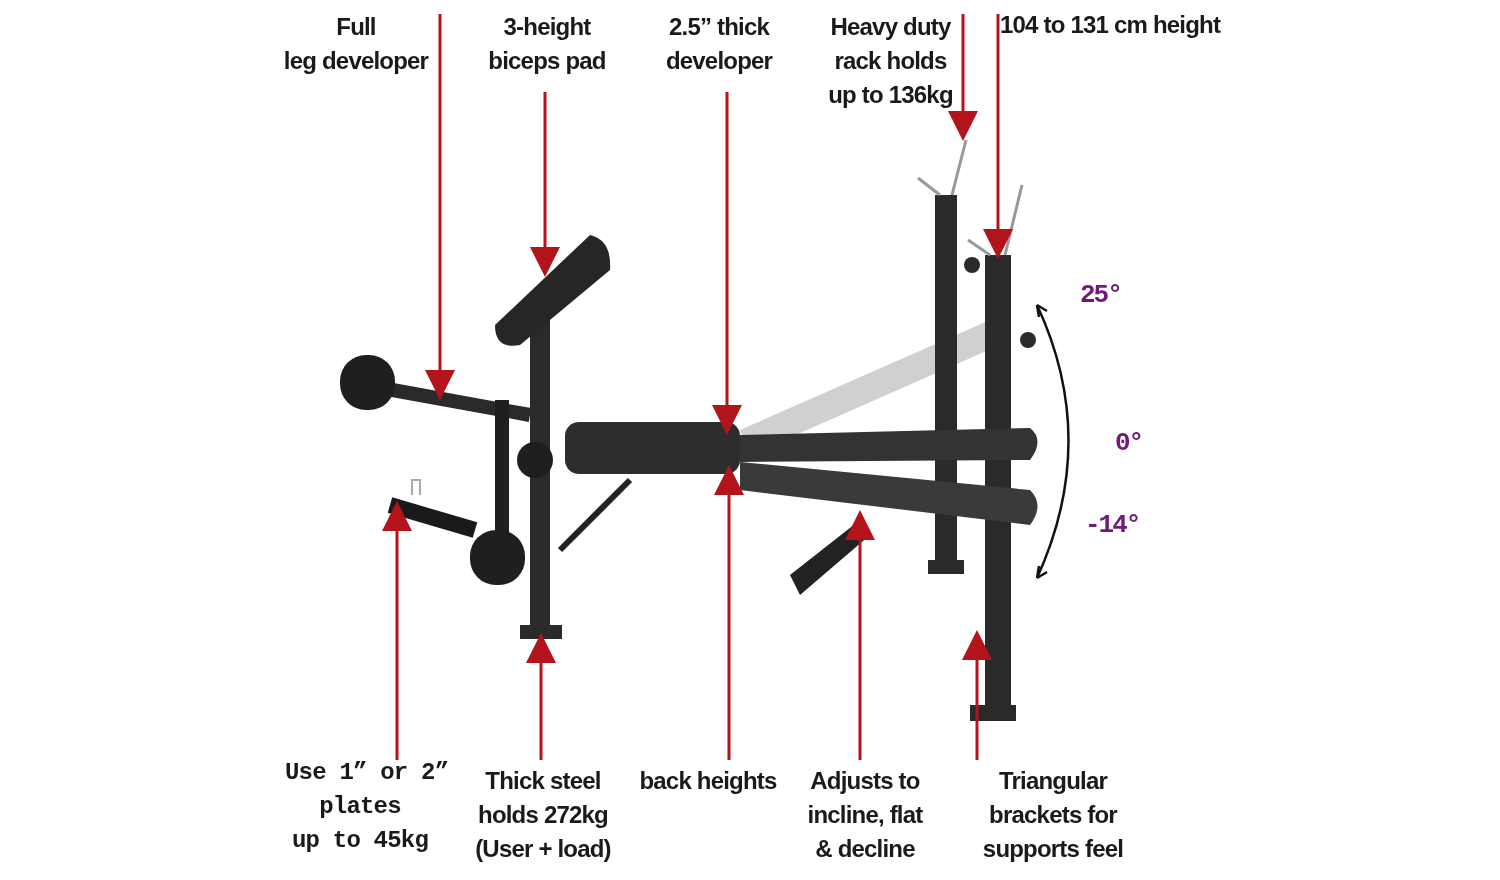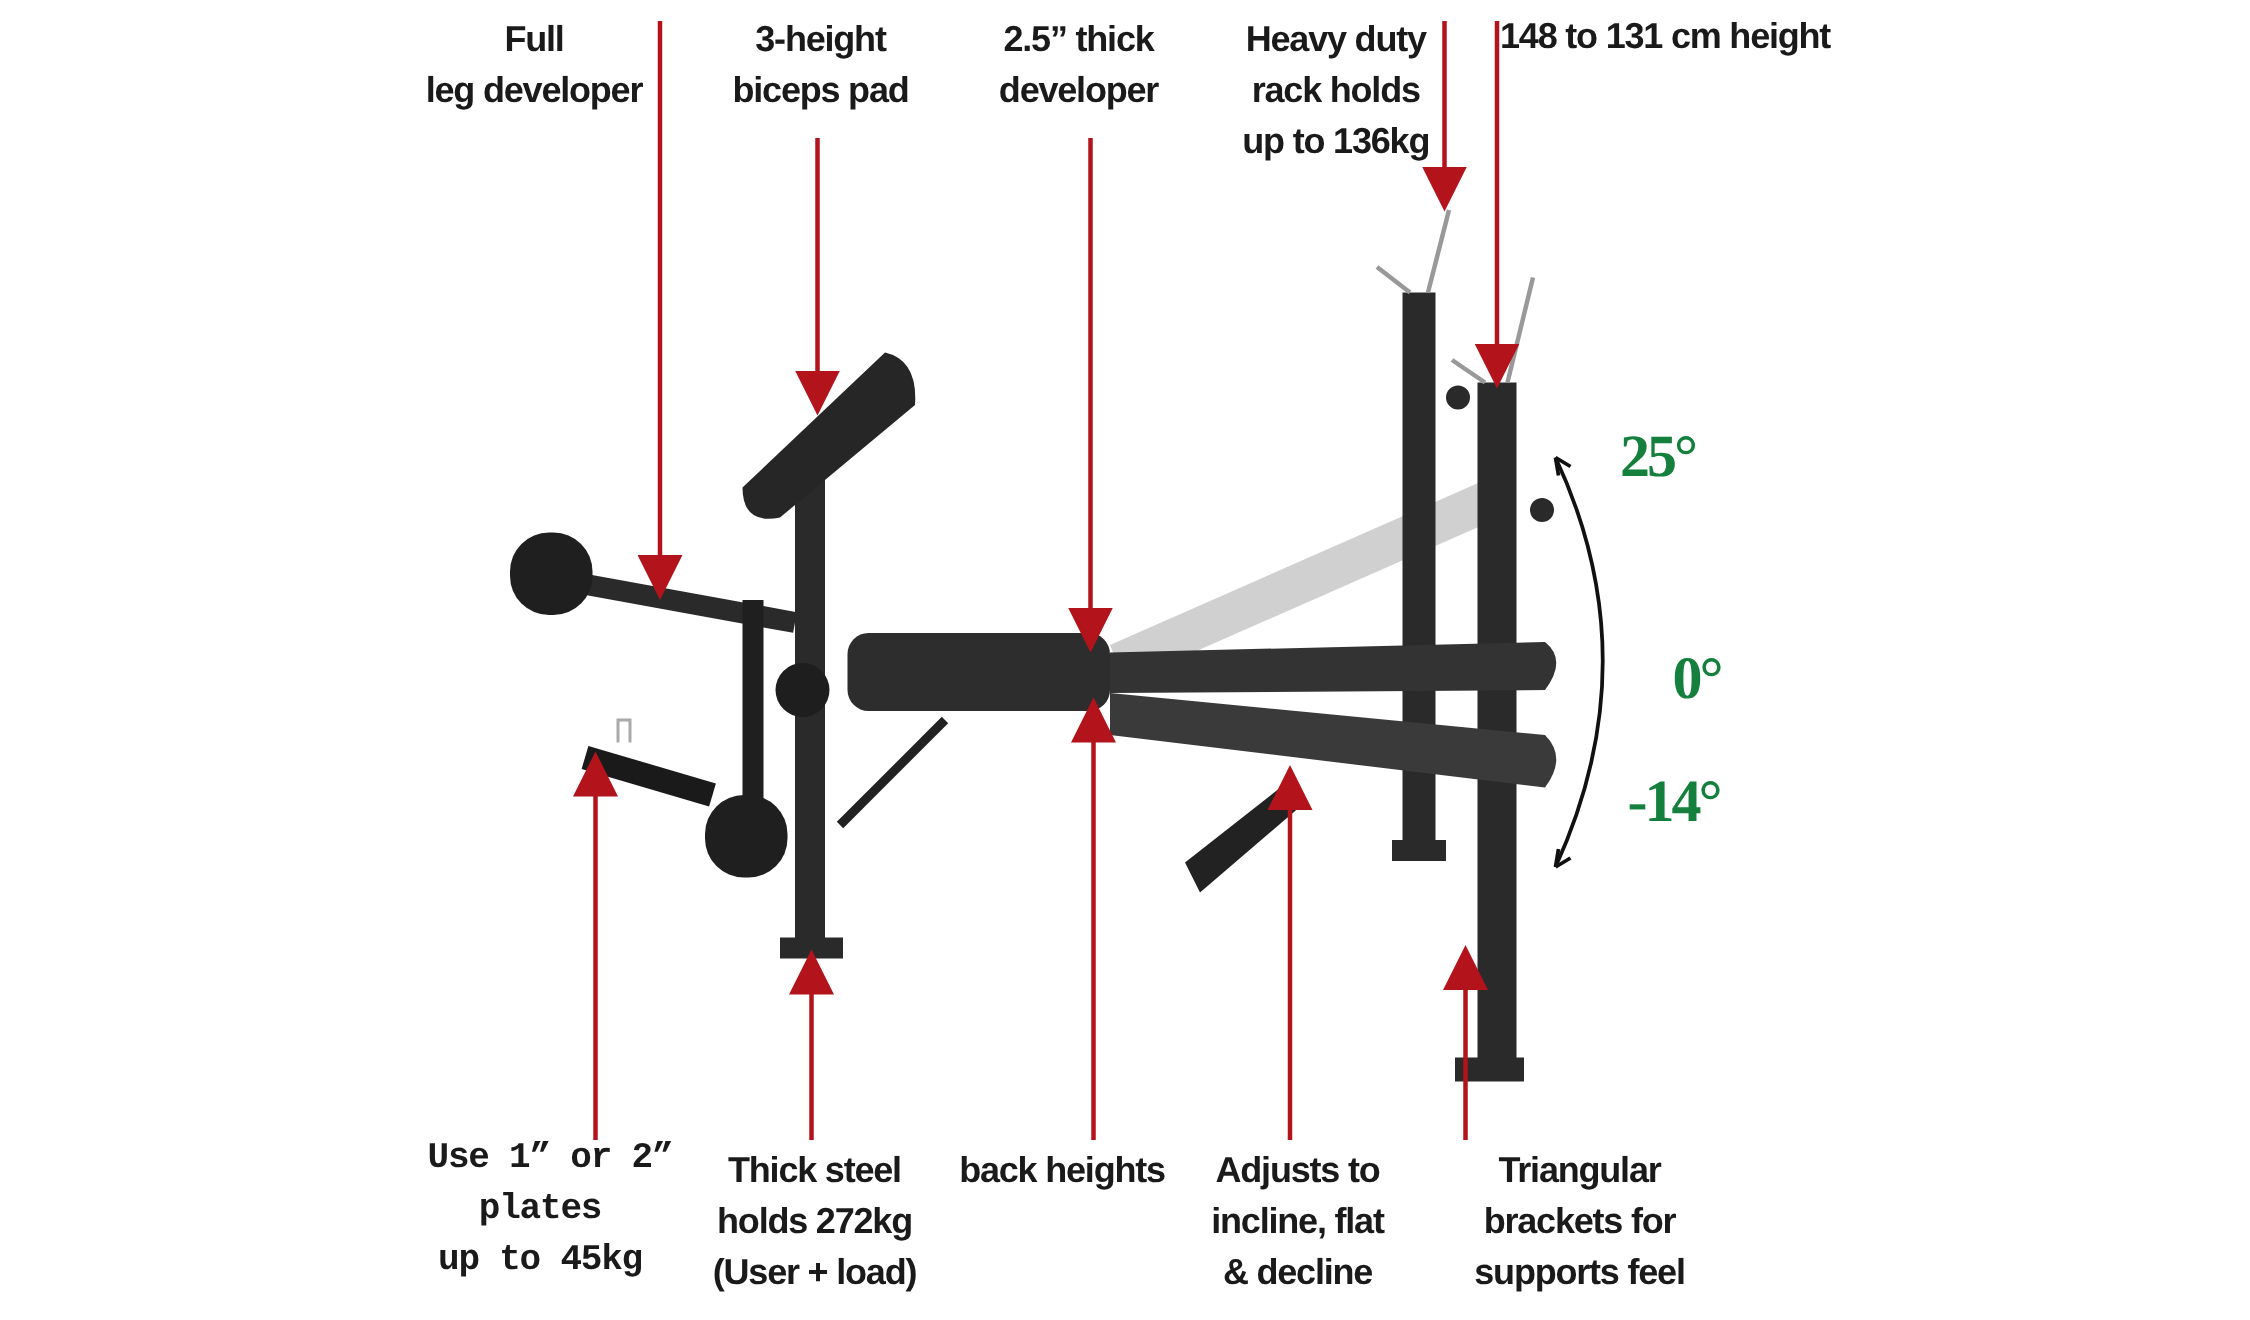--- a/index.html
+++ b/index.html
@@ -2,22 +2,22 @@
 <html><head>
 <meta charset="utf-8">
 <style>
   html, body { margin:0; padding:0; background:#ffffff; }
   body { width:1500px; height:880px; position:relative; overflow:hidden;
          font-family: "Liberation Sans", "DejaVu Sans", sans-serif; }
   .label { position:absolute; text-align:center; font-weight:bold; color:#1a1a1a;
            font-size:24px; line-height:34px; letter-spacing:-0.8px; white-space:nowrap;
            font-family: "Liberation Sans", "DejaVu Sans", sans-serif; }
   .label span { display:block; }
-  .angle { position:absolute; font-weight:bold; color:#15803d; font-size:40px; letter-spacing:-2px;
-           font-family: Liberation Serif, serif; }
+  .angle { position:absolute; font-weight:bold; color:#701a75; font-size:26px; letter-spacing:-2px;
+           font-family: Liberation Mono, monospace; }
   svg.art { position:absolute; left:0; top:0; }
 </style>
 </head>
 <body>
 
 <svg class="art" width="1500" height="880" viewBox="0 0 1500 880">
   <defs>
     <marker id="ah" markerWidth="10" markerHeight="10" refX="5" refY="5" orient="auto">
       <path d="M0,0 L10,5 L0,10 z" fill="#b3141c"></path>
     </marker>
@@ -96,21 +96,21 @@
 <div class="label" style="left:644px; top:10px; width:150px;">
   <span>2.5” thick</span>
   <span>developer</span>
 </div>
 <div class="label" style="left:818px; top:10px; width:145px;">
   <span>Heavy duty</span>
   <span>rack holds</span>
   <span>up to 136kg</span>
 </div>
 <div class="label" style="left:1000px; top:8px; width:220px;">
-  <span>148  to 131 cm height</span>
+  <span>104  to 131 cm height</span>
 </div>
 
 <div class="label" style="left:285px; top:756px; width:150px;font-family:Liberation Mono, monospace;">
   <span>Use 1” or  2”</span>
   <span>plates</span>
   <span>up to 45kg</span>
 </div>
 <div class="label" style="left:468px; top:764px; width:150px;text-align:center;">
   <span>Thick steel</span>
   <span>holds 272kg</span>

